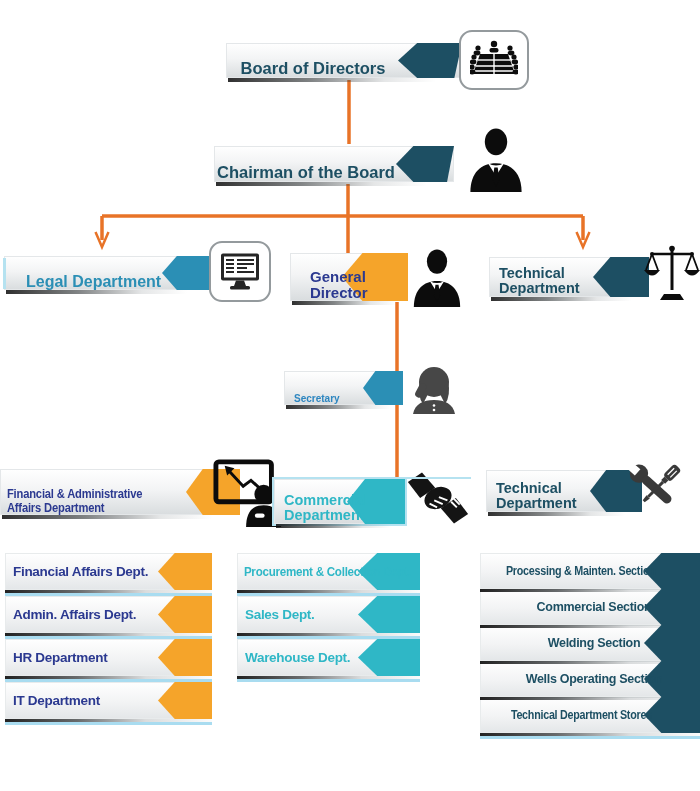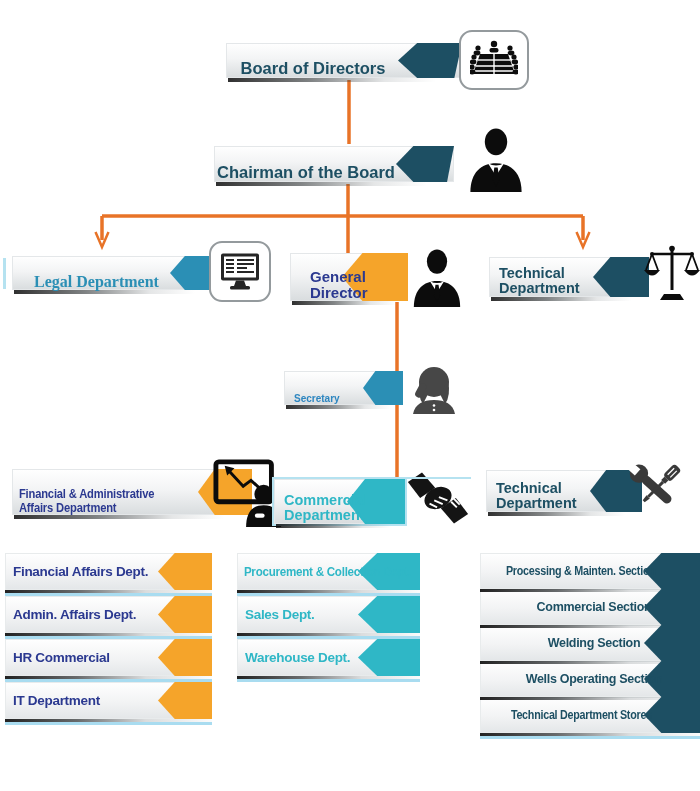--- a/index.html
+++ b/index.html
@@ -143,21 +143,21 @@
   <div class="icon" style="left:464px;top:127px;width:64px;height:66px;">
     <svg width="60" height="64" viewBox="0 0 56 60">
       <ellipse cx="28" cy="13" rx="10.5" ry="12.5" fill="#0c0c0c"></ellipse>
       <path d="M4 60 C4 42 14 33 28 33 C42 33 52 42 52 60 Z" fill="#0c0c0c"></path>
       <path d="M20.5 33 L28 45 L35.5 33 Q28 37.5 20.5 33 Z" fill="#fff"></path>
       <path d="M26.4 37 L29.6 37 L31.2 48.5 L28 54.5 L24.8 48.5 Z" fill="#0c0c0c"></path>
     </svg>
   </div>
 
   <div class="accent" style="left:3px;top:258px;width:3px;height:31px;"></div>
-  <div class="bar" style="left:12px;top:256px;width:206px;height:34px;font-family:Liberation Serif, serif;">
+  <div class="bar" style="left:4px;top:256px;width:206px;height:34px;">
     <span class="label t-tealblue" style="font-size:16px;padding-left:22px;">Legal Department</span>
     <span class="arrow bg-tealblue" style="width:48px;"></span>
   </div>
   <div class="iconbox" style="left:209px;top:241px;width:58px;height:57px;">
     <svg width="44" height="40" viewBox="0 0 44 40">
       <rect x="3" y="1.5" width="38" height="27" rx="2" fill="#262626"></rect>
       <rect x="6" y="4.5" width="32" height="21" fill="#fff"></rect>
       <g fill="#262626">
         <rect x="8" y="7" width="8" height="2"></rect>
           <rect x="19" y="7" width="17" height="2"></rect>
@@ -224,21 +224,21 @@
         <path d="M13 16 Q10 32 16 40 L21 30 Z"></path>
         <path d="M41 16 Q44 32 38 40 L33 30 Z"></path>
         <path d="M6 50 C8 40 16 36 27 36 C38 36 46 40 48 50 Z"></path>
         <rect x="10" y="19" width="7.5" height="15" rx="3.5" transform="rotate(28 13.75 26.5)"></rect>
       </g>
       <circle cx="27" cy="41.5" r="1.3" fill="#fff"></circle>
       <circle cx="27" cy="46" r="1.3" fill="#fff"></circle>
     </svg>
   </div>
 
-  <div class="bar" style="left:12px;top:469px;width:240px;height:46px;">
+  <div class="bar" style="left:0px;top:469px;width:240px;height:46px;">
     <span class="label t-indigo condense" style="font-size:13px;padding-left:8px;letter-spacing:-0.2px;">
       <span>Financial &amp; Administrative</span><br>
       <span>Affairs Department</span>
     </span>
     <span class="arrow bg-orange" style="width:54px;"></span>
   </div>
   <div class="icon" style="left:212px;top:456px;width:76px;height:74px;">
     <svg width="74" height="70" viewBox="0 0 76 70">
       <rect x="3" y="3" width="57" height="41" rx="3" fill="none" stroke="#0c0c0c" stroke-width="5"></rect>
       <polyline points="50,32 39,22 31,28 17,13" stroke="#0c0c0c" stroke-width="3" fill="none"></polyline>
@@ -304,21 +304,21 @@
   <div class="list list-financial">
     <div class="list-item">
       <span class="li-label t-indigo">Financial Affairs Dept.</span>
       <span class="arrow bg-orange"></span>
     </div>
     <div class="list-item">
       <span class="li-label t-indigo">Admin. Affairs Dept.</span>
       <span class="arrow bg-orange"></span>
     </div>
     <div class="list-item">
-      <span class="li-label t-indigo">HR Commercial</span>
+      <span class="li-label t-indigo">HR Department</span>
       <span class="arrow bg-orange"></span>
     </div>
     <div class="list-item">
       <span class="li-label t-indigo">IT Department</span>
       <span class="arrow bg-orange"></span>
     </div>
   </div>
 
   <div class="list list-commercial">
     <div class="list-item">

